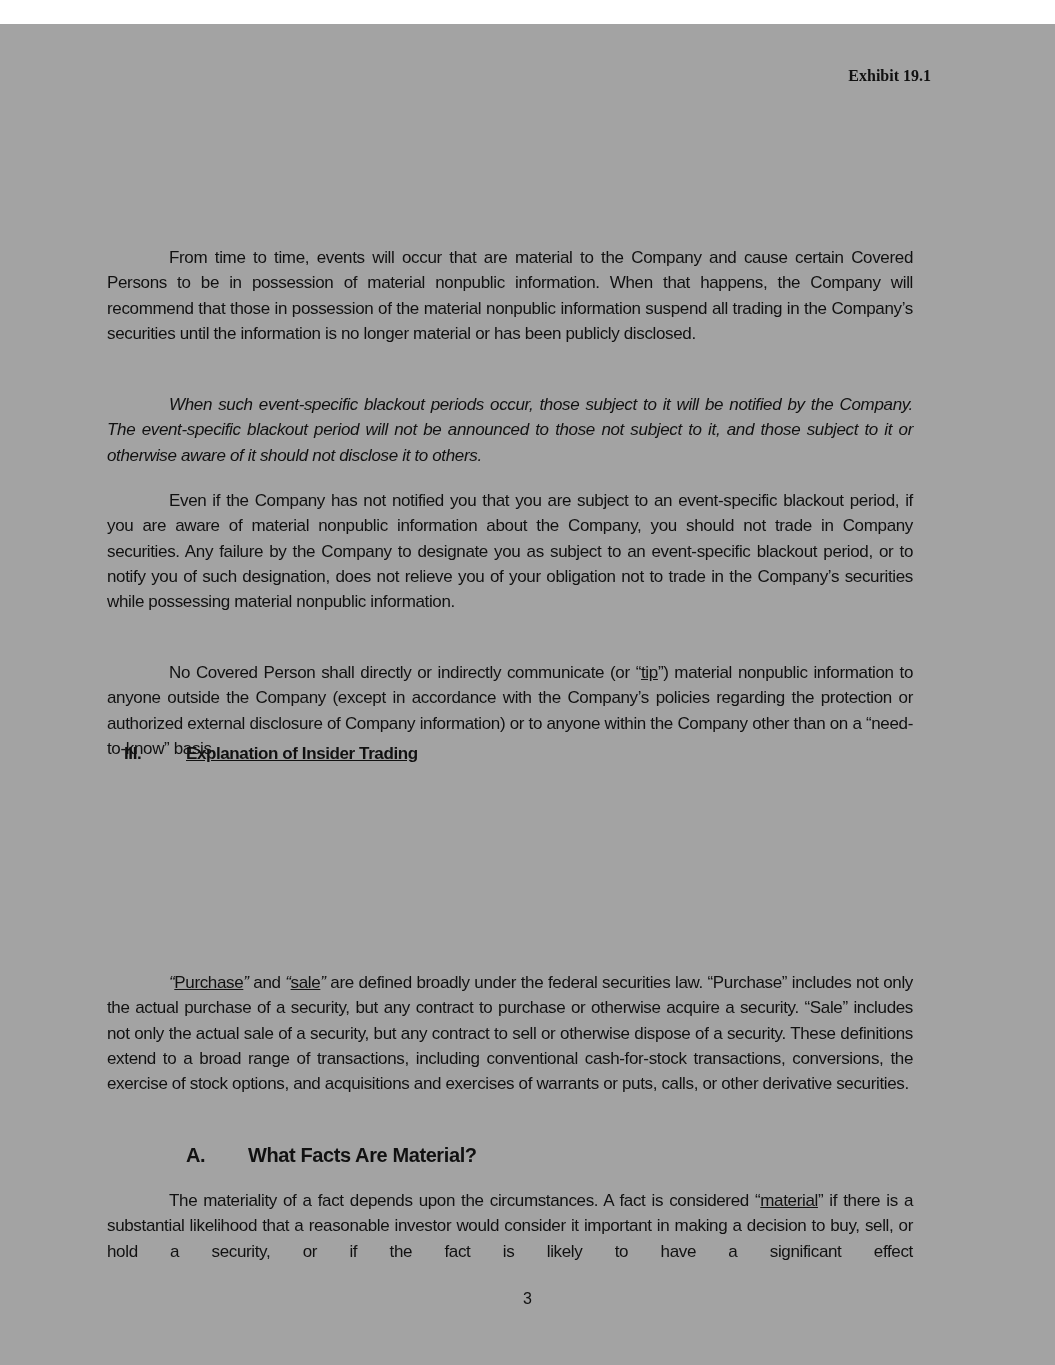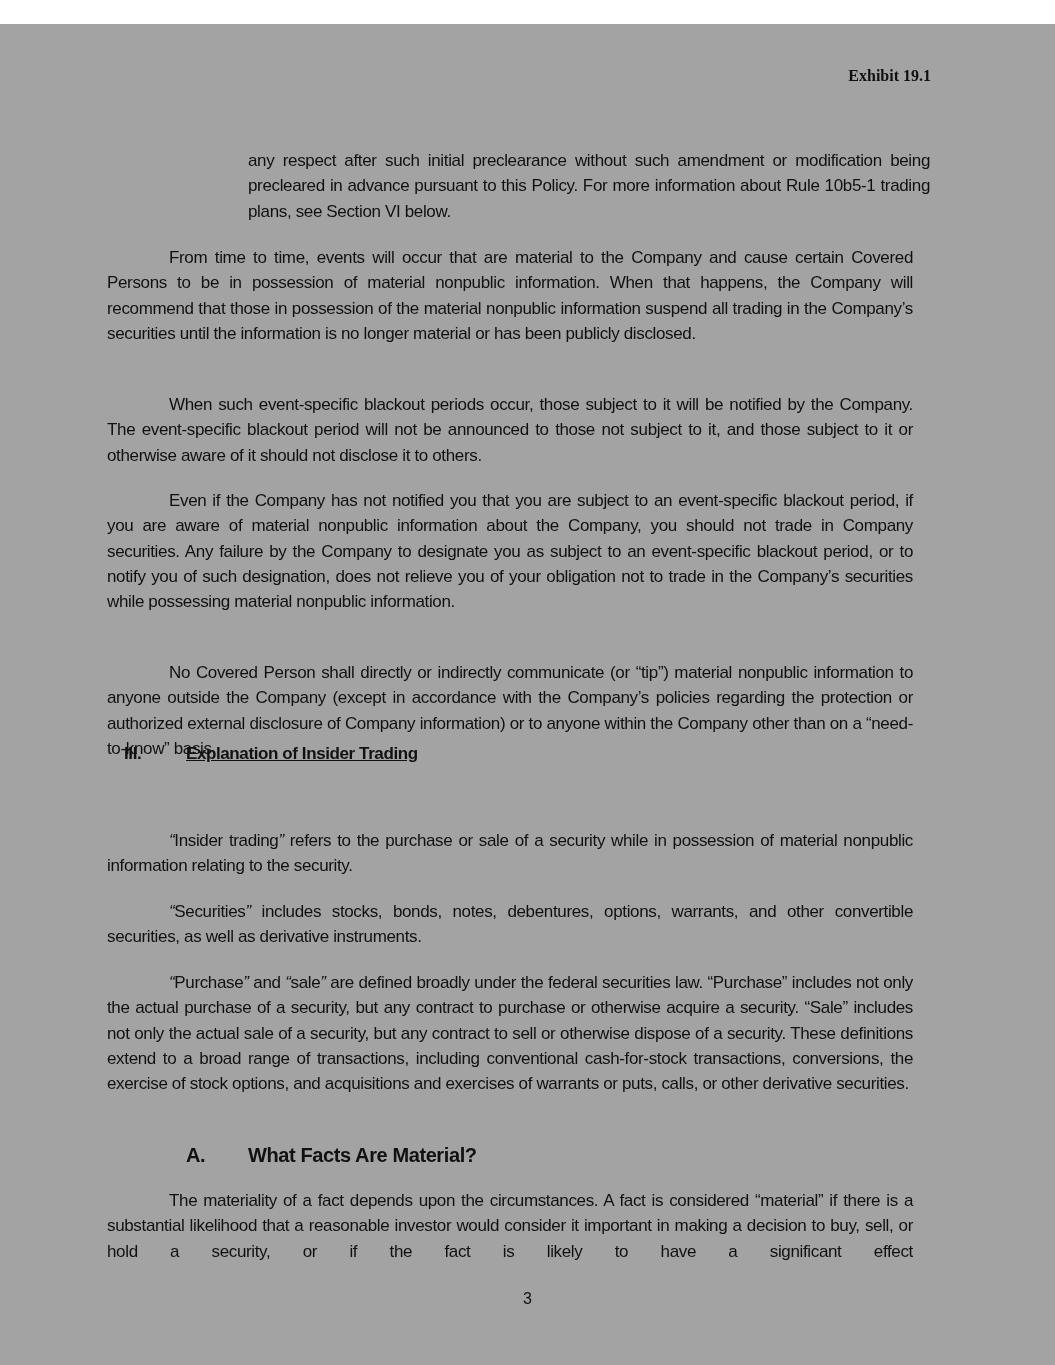--- a/index.html
+++ b/index.html
@@ -4,52 +4,49 @@
 <style>
   html, body { margin: 0; padding: 0; background: #ffffff; }
   body { width: 1055px; height: 1365px; position: relative; overflow: hidden; color: #111111; }
   .page { position: absolute; left: 0; top: 0; width: 1055px; height: 1365px; background: #a3a3a3; margin-top: 24px; }
   .exhibit { position: absolute; top: 43px; right: 124px; font-family: "Liberation Serif", serif; font-weight: bold; font-size: 16px; }
   .body-text { font-family: "Liberation Sans", sans-serif; font-size: 17px; line-height: 25.3px; letter-spacing: -0.35px; }
   .block { position: absolute; text-align: justify; }
   .indent-block { left: 248px; width: 682px; top: 124px; }
   .p { left: 107px; width: 806px; }
   .p .first { display: inline-block; width: 62px; }
-  .u { }
+  .u { text-decoration: underline; }
   .it { font-style: italic; }
   .heading { position: absolute; left: 124px; font-family: "Liberation Sans", sans-serif; font-weight: bold; font-size: 17px; letter-spacing: -0.4px; }
   .heading .num { display: inline-block; width: 62px; }
   .heading .title-u { text-decoration: underline; }
   .subheading { position: absolute; left: 186px; font-family: "Liberation Sans", sans-serif; font-weight: bold; font-size: 20px; letter-spacing: -0.4px; }
   .subheading .num { display: inline-block; width: 62px; }
   .page-num { position: absolute; top: 1266px; left: 0; width: 1055px; text-align: center; font-family: "Liberation Sans", sans-serif; font-size: 16px; }
   .last-justify { text-align-last: justify; }
 </style>
 </head>
 <body>
 
 <div class="page">
 
   <div class="exhibit">Exhibit 19.1</div>
 
-  <div class="block body-text indent-block">any respect after such initial preclearance without such amendment or modification being precleared in advance pursuant to this Policy.  For more information about Rule 10b5-1 trading plans, see Section VI below.</div>
 
   <div class="block body-text p" style="top:221px;"><span class="first"></span><span>From time to time, events will occur that are material to the Company and cause certain Covered Persons to be in possession of material nonpublic information.  When that happens, the Company will recommend that those in possession of the material nonpublic information suspend all trading in the Company’s securities until the information is no longer material or has been publicly disclosed.</span></div>
 
-  <div class="block body-text p" style="top:368px;"><span class="first"></span><span>When such event-specific blackout periods occur, those subject to it will be notified by the Company.  The event-specific blackout period will not be announced to those not subject to it, and those subject to it or otherwise aware of it should not disclose it to others.</span></div>
+  <div class="block body-text p" style="top:368px;font-style:italic;"><span class="first"></span><span>When such event-specific blackout periods occur, those subject to it will be notified by the Company.  The event-specific blackout period will not be announced to those not subject to it, and those subject to it or otherwise aware of it should not disclose it to others.</span></div>
 
   <div class="block body-text p" style="top:464px;"><span class="first"></span><span>Even if the Company has not notified you that you are subject to an event-specific blackout period, if you are aware of material nonpublic information about the Company, you should not trade in Company securities.  Any failure by the Company to designate you as subject to an event-specific blackout period, or to notify you of such designation, does not relieve you of your obligation not to trade in the Company’s securities while possessing material nonpublic information.</span></div>
 
   <div class="block body-text p" style="top:636px;"><span class="first"></span><span>No Covered Person shall directly or indirectly communicate (or “</span><span class="u">tip</span><span>”) material nonpublic information to anyone outside the Company (except in accordance with the Company’s policies regarding the protection or authorized external disclosure of Company information) or to anyone within the Company other than on a “need-to-know” basis.</span></div>
 
   <div class="heading" style="top:720px;"><span class="num">III.</span><span class="title-u">Explanation of Insider Trading</span></div>
 
-  <div class="block body-text p" style="top:804px;"><span class="first"></span><span class="it">“</span><span class="u">Insider trading</span><span class="it">”</span><span> refers to the purchase or sale of a security while in possession of material nonpublic information relating to the security.</span></div>
 
-  <div class="block body-text p" style="top:875px;"><span class="first"></span><span class="it">“</span><span class="u">Securities</span><span class="it">”</span><span> includes stocks, bonds, notes, debentures, options, warrants, and other convertible securities, as well as derivative instruments.</span></div>
 
   <div class="block body-text p" style="top:946px;"><span class="first"></span><span class="it">“</span><span class="u">Purchase</span><span class="it">”</span><span> and </span><span class="it">“</span><span class="u">sale</span><span class="it">”</span><span> are defined broadly under the federal securities law.  “Purchase” includes not only the actual purchase of a security, but any contract to purchase or otherwise acquire a security.  “Sale” includes not only the actual sale of a security, but any contract to sell or otherwise dispose of a security.  These definitions extend to a broad range of transactions, including conventional cash-for-stock transactions, conversions, the exercise of stock options, and acquisitions and exercises of warrants or puts, calls, or other derivative securities.</span></div>
 
   <div class="subheading" style="top:1120px;"><span class="num">A.</span><span>What Facts Are Material?</span></div>
 
   <div class="block body-text p last-justify" style="top:1164px;"><span class="first"></span><span>The materiality of a fact depends upon the circumstances.  A fact is considered “</span><span class="u">material</span><span>” if there is a substantial likelihood that a reasonable investor would consider it important in making a decision to buy, sell, or hold a security, or if the fact is likely to have a significant effect</span></div>
 
   <div class="page-num">3</div>
 </div>
 

